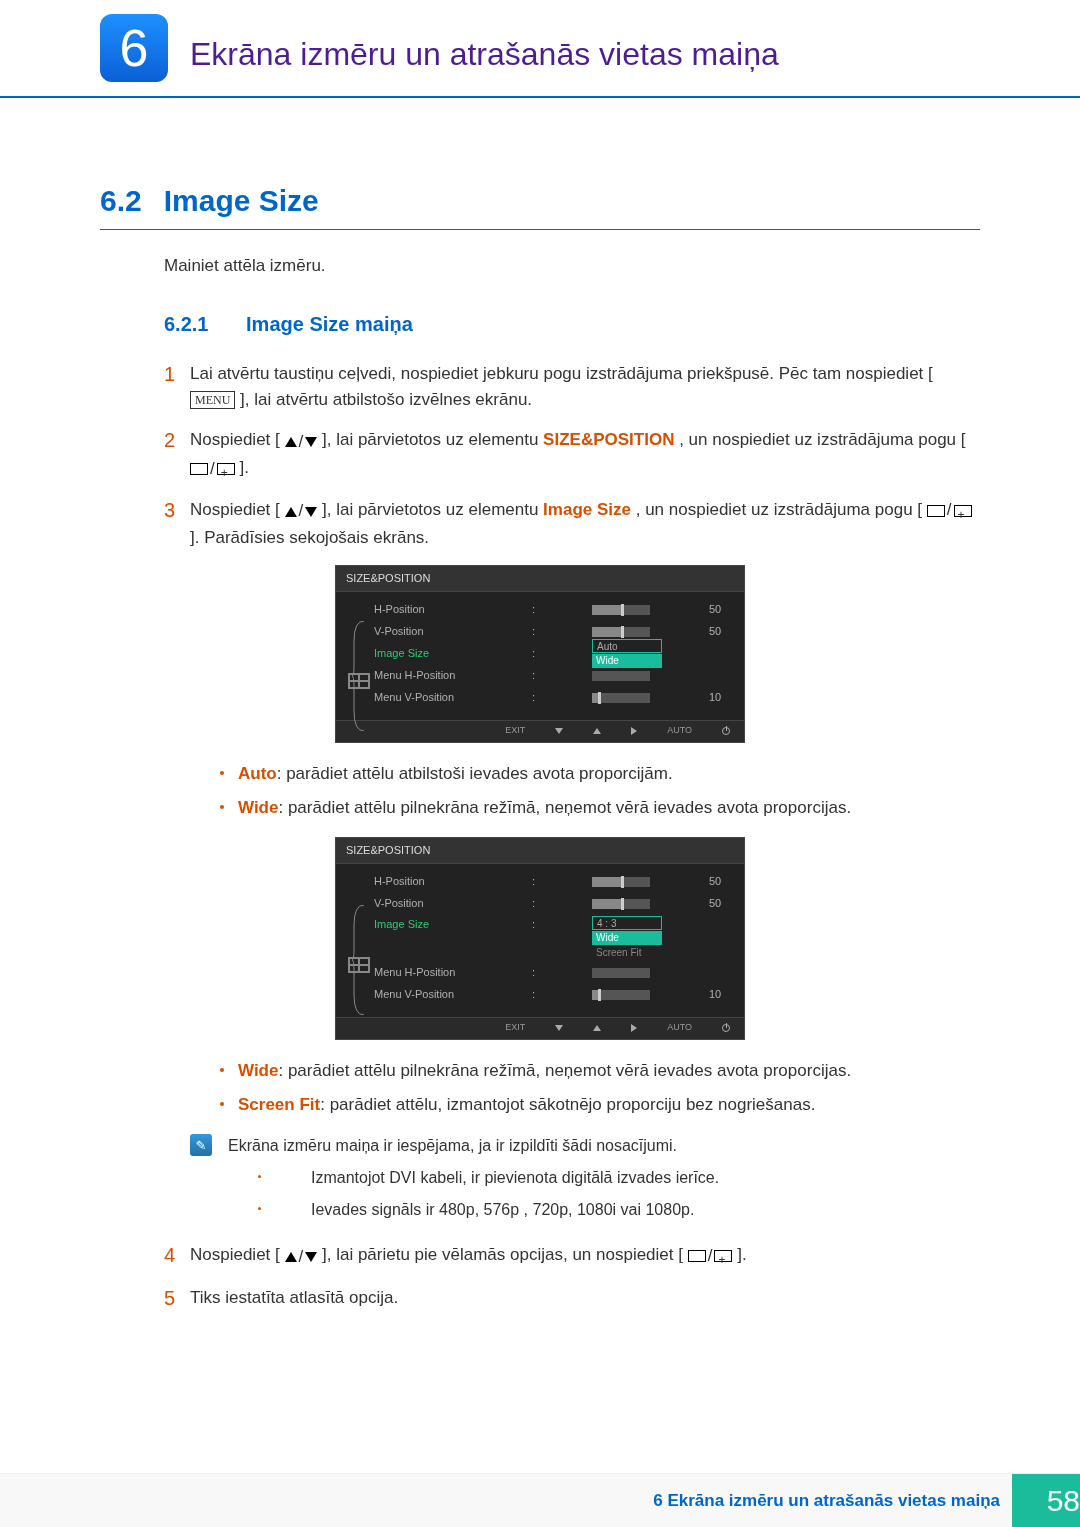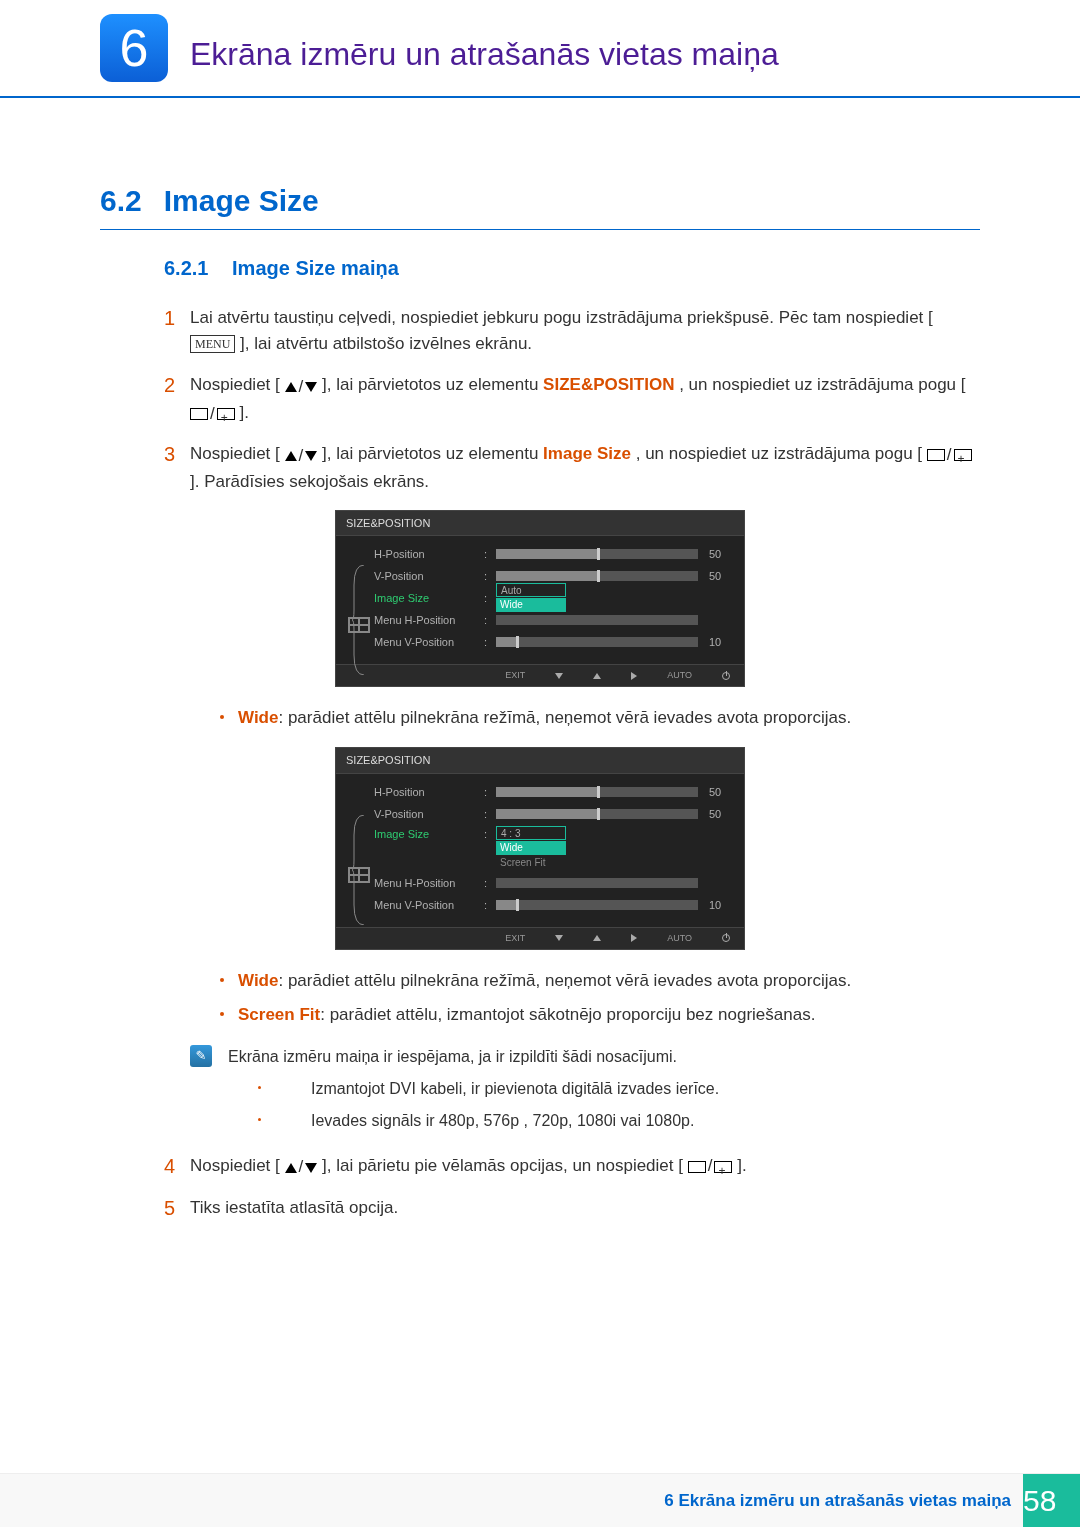--- a/index.html
+++ b/index.html
@@ -56,21 +56,21 @@
   }
   .section-number { margin-right: 22px; }
   .intro { margin-bottom: 30px; margin-left: 64px; }
   .subsection-head {
     color: #0066cc;
     font-size: 20px;
     font-weight: 700;
     margin-bottom: 22px;
     margin-left: 64px;
   }
-  .subsection-head .subnum { margin-right: 18px; }
+  .subsection-head .subnum { margin-right: 32px; }
   .numlist { margin-left: 64px; }
   .numitem { display: flex; margin-bottom: 14px; }
   .numitem .n {
     color: #d94f00;
     font-size: 20px;
     width: 26px;
     flex: 0 0 26px;
     line-height: 1.3;
   }
   .numitem .t { flex: 1; line-height: 1.55; }
@@ -150,20 +150,21 @@
   .osd-icon span {
     width: 50%; height: 50%; border: 1px solid #888;
     box-sizing: border-box;
   }
   .osd-rows { flex: 1; }
   .osd-row {
     display: flex;
     align-items: center;
     height: 20px;
     margin-bottom: 2px;
+    gap: 48px;
   }
   .osd-label { width: 110px; }
   .osd-colon { width: 12px; }
   .osd-track {
     flex: 1;
     height: 10px;
     background: #555;
     position: relative;
   }
   .osd-fill {
@@ -250,44 +251,45 @@
     align-items: center;
     padding: 0 0 0 0;
   }
   .footer-text {
     color: #0066cc;
     font-weight: 700;
     font-size: 17px;
     padding-right: 12px;
   }
   .footer-page {
-    width: 57px;
+    width: 68px;
     background: #1abc9c;
     color: #fff;
     font-size: 30px;
     font-weight: 400;
-    text-align: left;
+    text-align: right;
     padding: 4px 0;
   }
 </style>
 </head>
 <body>
 
 <div class="header">
   <div class="chapter-badge">6</div>
   <div class="chapter-title">Ekrāna izmēru un atrašanās vietas maiņa</div>
 </div>
 
 <div class="content">
 
   <div class="section-head">
     <span class="section-number">6.2</span>
     <span>Image Size</span>
   </div>
 
+  <p class="intro">Mainiet attēla izmēru.</p>
 
   <div class="subsection-head">
     <span class="subnum">6.2.1</span>
     <span>Image Size maiņa</span>
   </div>
 
   <div class="numlist">
 
     <div class="numitem">
       <div class="n">1</div>
@@ -397,20 +399,24 @@
       <span class="fbtn">AUTO</span>
       <span class="fbtn">
           <span class="power"></span>
         </span>
     </div>
   </div>
 
   <div class="bullets">
     <div class="b">
         <span class="dot"></span>
+        <div><span class="red2">Auto</span><span>: parādiet attēlu atbilstoši ievades avota proporcijām.</span></div>
+      </div>
+    <div class="b">
+        <span class="dot"></span>
         <div><span class="red2">Wide</span><span>: parādiet attēlu pilnekrāna režīmā, neņemot vērā ievades avota proporcijas.</span></div>
       </div>
   </div>
 
   <div class="osd">
     <div class="osd-title">SIZE&amp;POSITION</div>
     <div class="osd-body">
       <div class="osd-left">
         <svg class="bracket-svg" viewBox="0 0 14 110">
             <path d="M12 0 Q2 0 2 20 L2 45 Q2 55 0 55 Q2 55 2 65 L2 90 Q2 110 12 110"></path>

